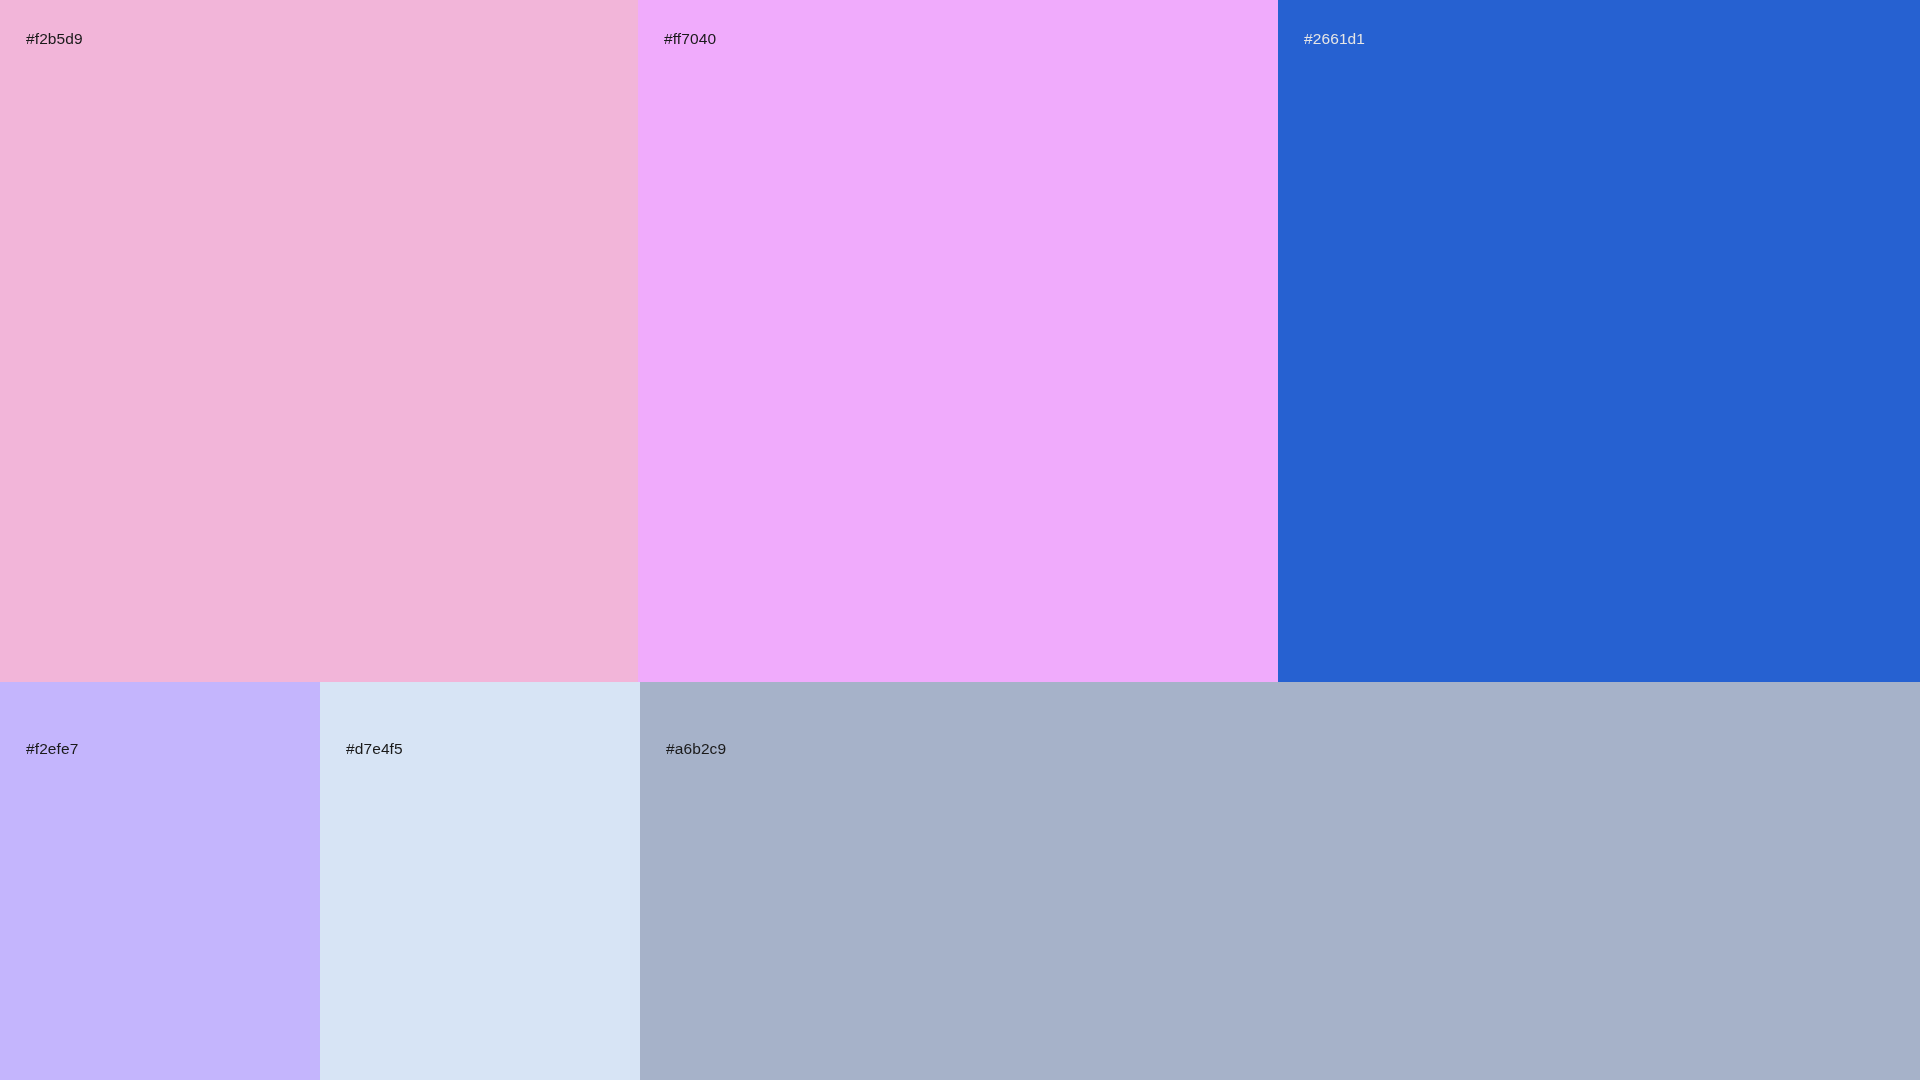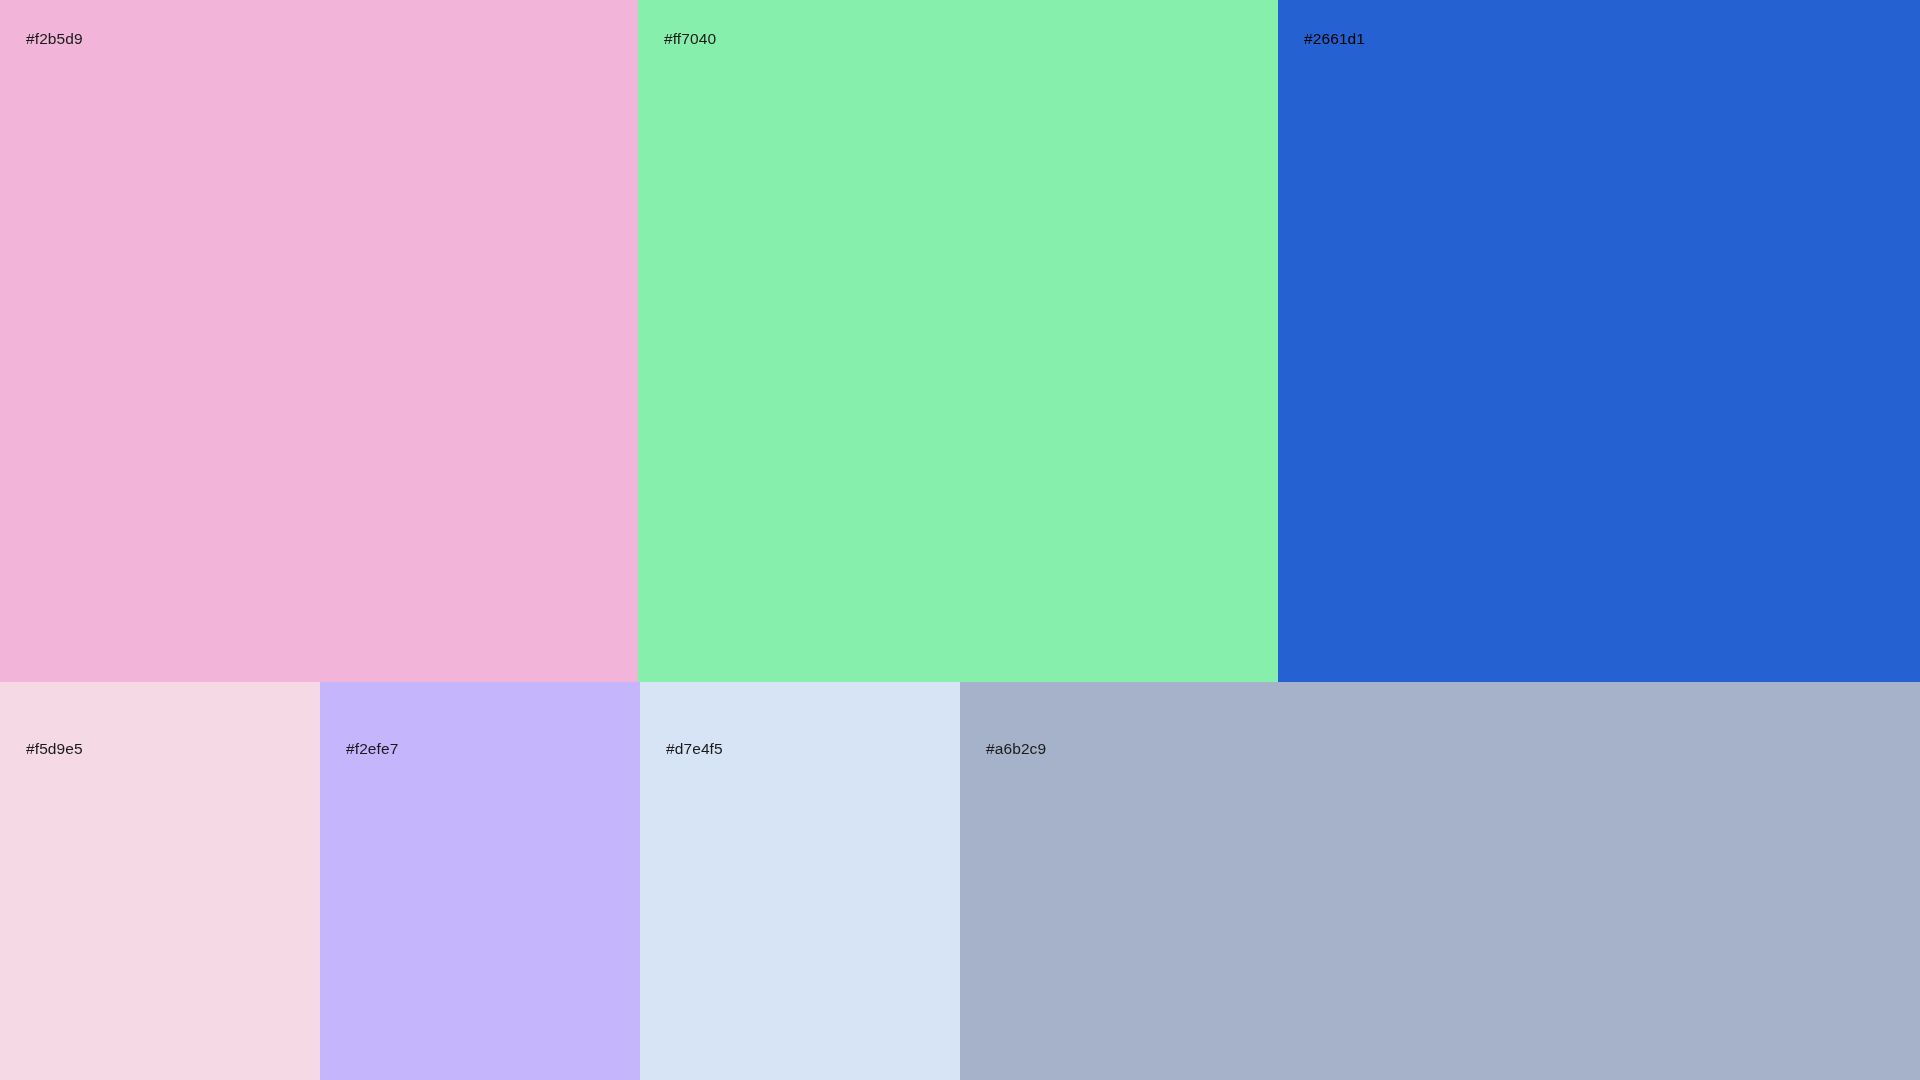--- a/index.html
+++ b/index.html
@@ -76,35 +76,32 @@
 <body>
 
 <div id="palette">
 
   <div class="row-primary">
 
     <div class="swatch sw-pink" style="background-color: rgb(242, 181, 217);">
       <span class="swatch-label" style="color: rgb(26, 26, 26);">#f2b5d9</span>
     </div>
 
-    <div class="swatch sw-orange" style="background-color: #86efac;">
+    <div class="swatch sw-orange" style="background-color: #f0abfc;">
       <span class="swatch-label" style="color: rgb(26, 26, 26);">#ff7040</span>
     </div>
 
     <div class="swatch sw-blue" style="background-color: rgb(38, 97, 209);">
-      <span class="swatch-label" style="color: #000000;">#2661d1</span>
+      <span class="swatch-label" style="color: #e5e5e5;">#2661d1</span>
     </div>
 
   </div>
 
   <div class="row-secondary">
 
-    <div class="swatch" style="background-color: rgb(245, 217, 229);">
-      <span class="swatch-label" style="color: rgb(26, 26, 26);">#f5d9e5</span>
-    </div>
 
 
     <div class="swatch" style="background-color: #c4b5fd;">
       <span class="swatch-label" style="color: rgb(26, 26, 26);">#f2efe7</span>
     </div>
 
 
     <div class="swatch" style="background-color: rgb(215, 228, 245);">
       <span class="swatch-label" style="color: rgb(26, 26, 26);">#d7e4f5</span>
     </div>

